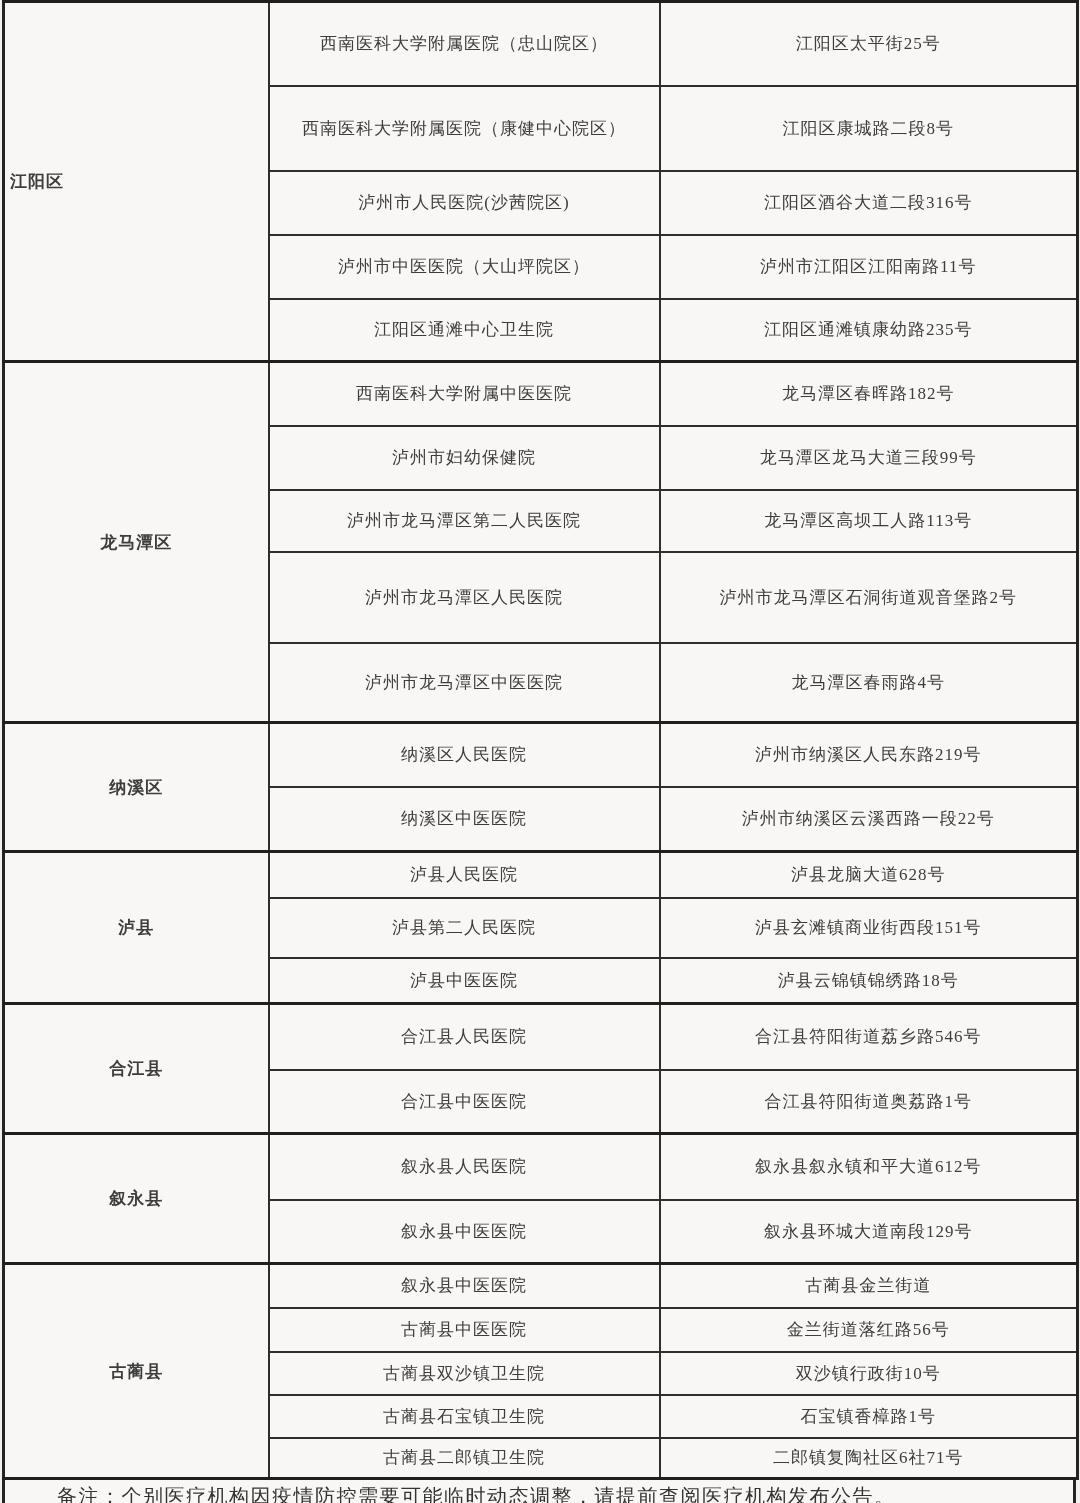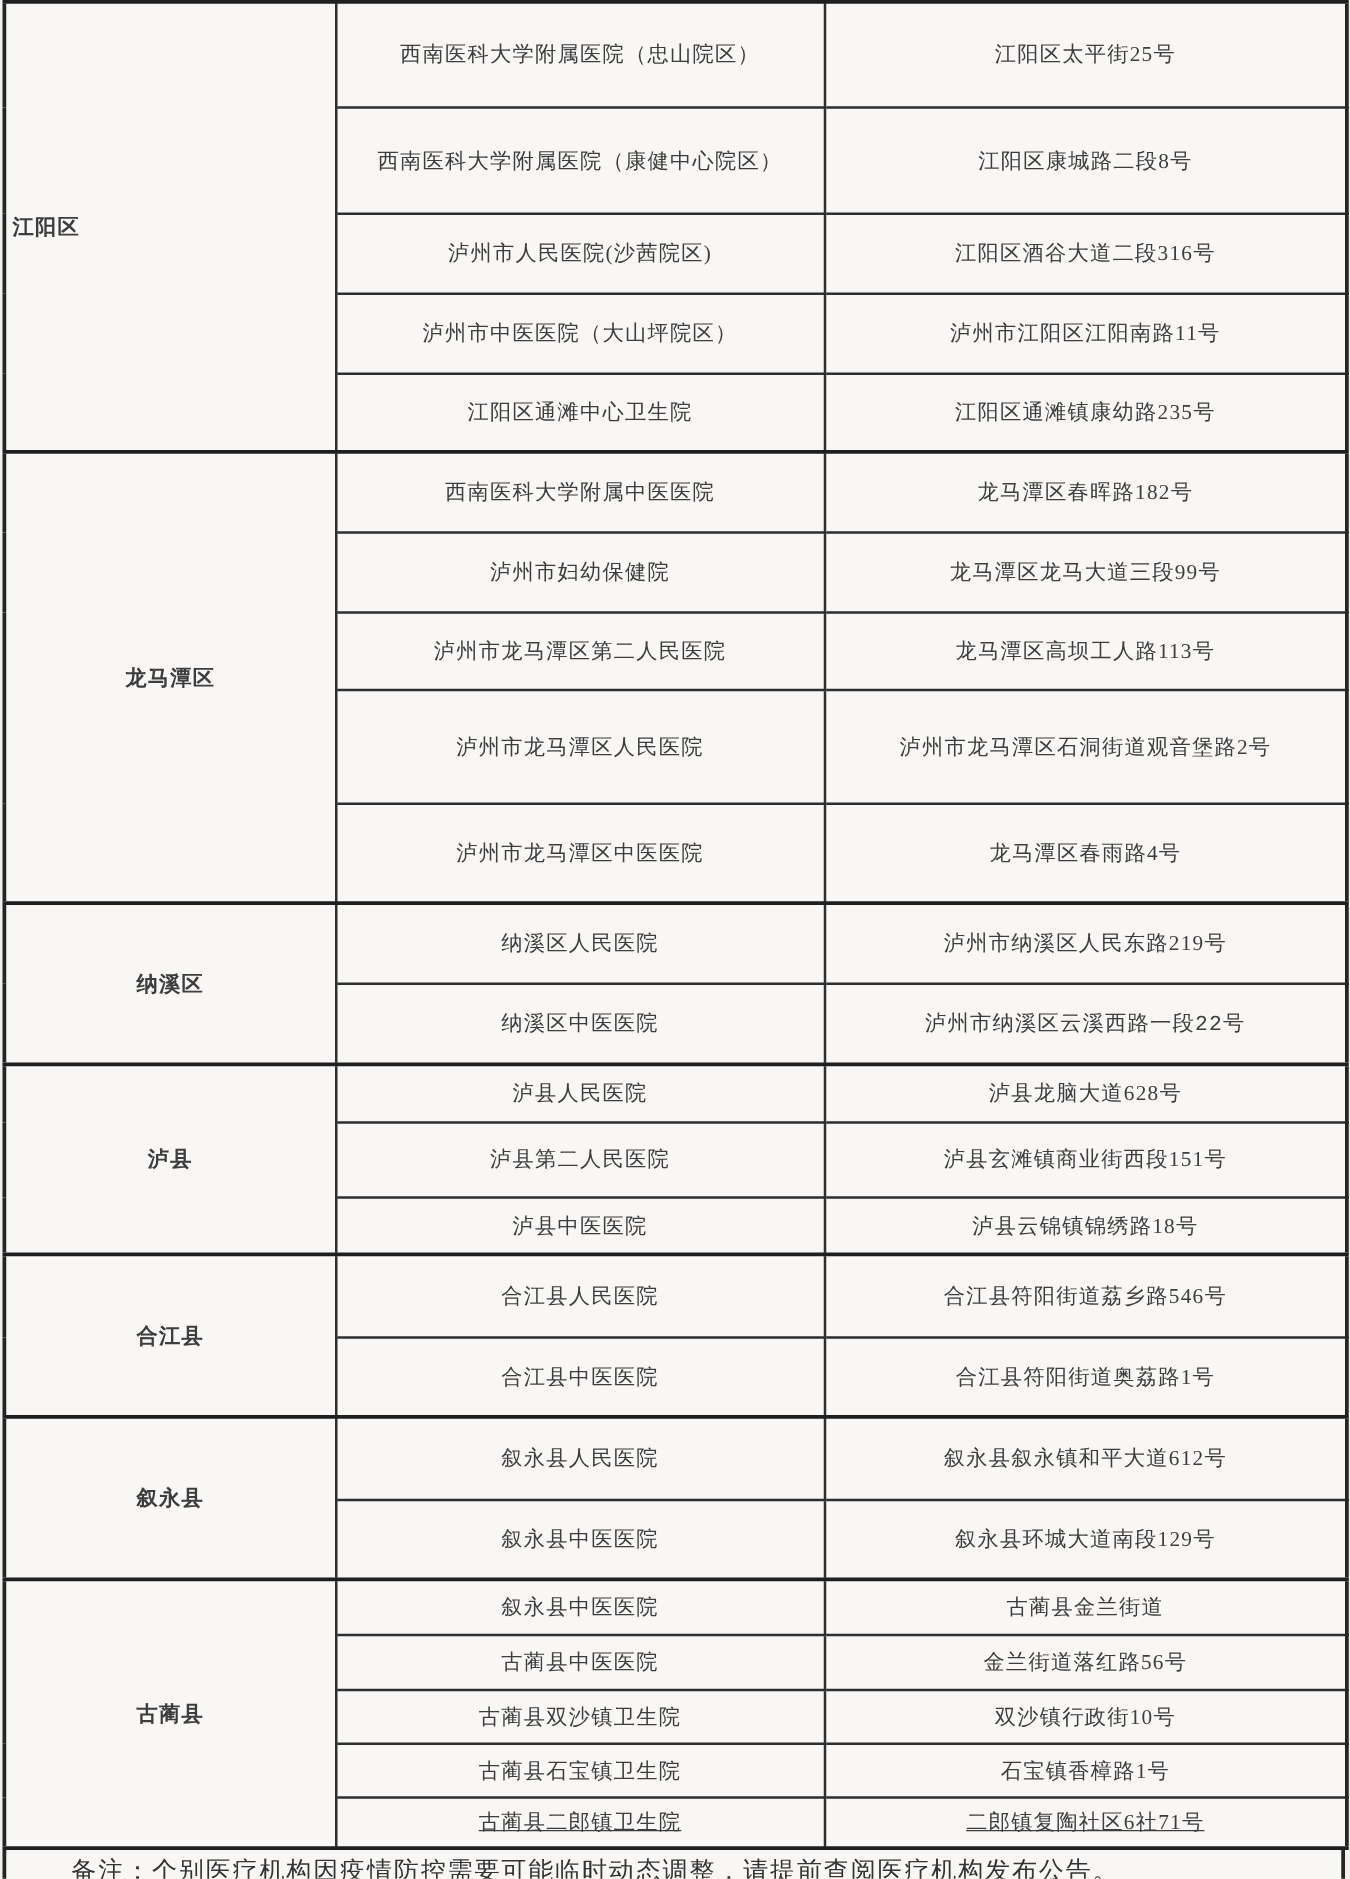--- a/index.html
+++ b/index.html
@@ -120,21 +120,21 @@
         <td class="hospital">泸州市龙马潭区中医医院</td>
         <td class="address">龙马潭区春雨路4号</td>
       </tr>
     </tbody>
     <tbody class="section">
       <tr style="height: 64px;">
         <td class="district" rowspan="2">纳溪区</td>
         <td class="hospital">纳溪区人民医院</td>
         <td class="address">泸州市纳溪区人民东路219号</td>
       </tr>
-      <tr style="height: 65px; font-family: Liberation Mono, monospace;">
+      <tr style="height: 65px;">
         <td class="hospital">纳溪区中医医院</td>
         <td class="address">泸州市纳溪区云溪西路一段22号</td>
       </tr>
     </tbody>
     <tbody class="section">
       <tr style="height: 46px;">
         <td class="district" rowspan="3">泸县</td>
         <td class="hospital">泸县人民医院</td>
         <td class="address">泸县龙脑大道628号</td>
       </tr>
@@ -180,21 +180,21 @@
         <td class="address">金兰街道落红路56号</td>
       </tr>
       <tr style="height: 43px;">
         <td class="hospital">古蔺县双沙镇卫生院</td>
         <td class="address">双沙镇行政街10号</td>
       </tr>
       <tr style="height: 43px;">
         <td class="hospital">古蔺县石宝镇卫生院</td>
         <td class="address">石宝镇香樟路1号</td>
       </tr>
-      <tr style="height: 41px; text-decoration: underline;">
+      <tr style="height: 41px;">
         <td class="hospital">古蔺县二郎镇卫生院</td>
         <td class="address">二郎镇复陶社区6社71号</td>
       </tr>
     </tbody>
   </table>
 
 <div class="note-row">
   <span>备注：个别医疗机构因疫情防控需要可能临时动态调整，请提前查阅医疗机构发布公告。</span>
 </div>
 

